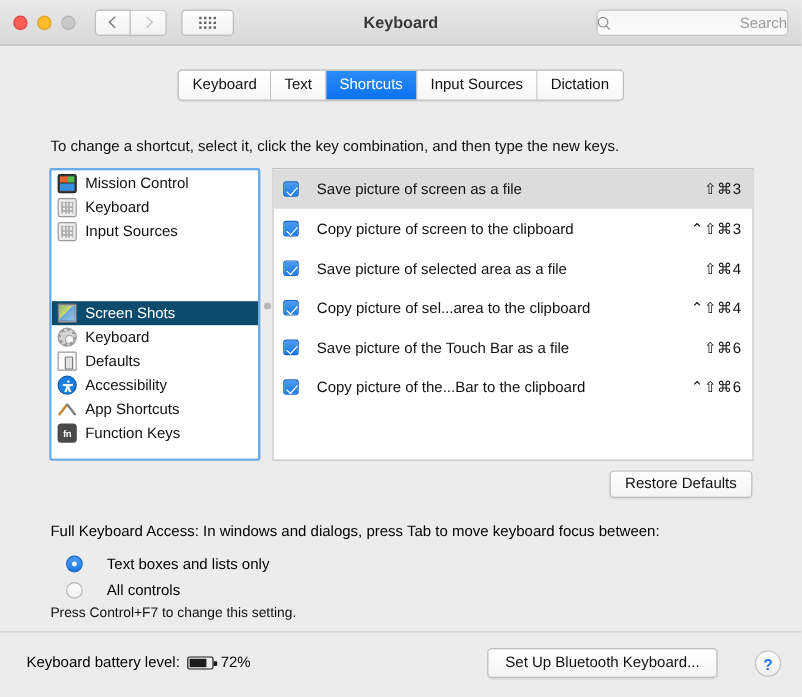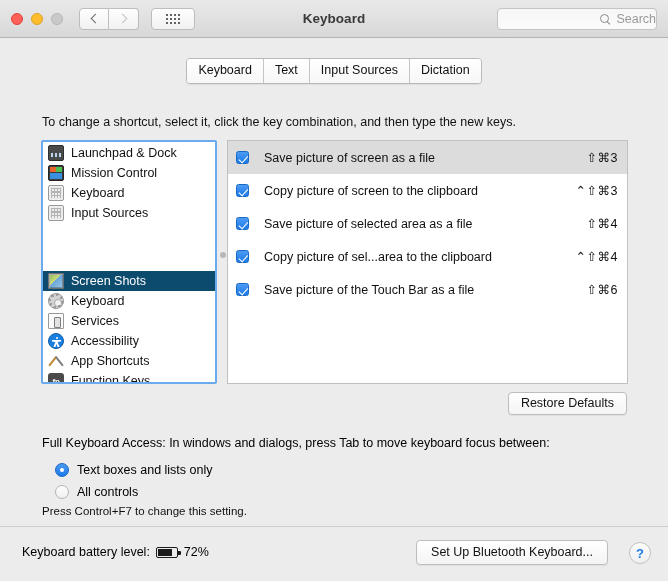--- a/index.html
+++ b/index.html
@@ -101,21 +101,21 @@
   .searchbox {
     position: absolute;
     right: 11px;
     top: 8px;
     width: 160px; height: 22px;
     background: linear-gradient(to bottom,#f6f6f6,#fbfbfb);
     border: 1px solid #c4c4c4;
     border-radius: 4px;
     display: flex;
     align-items: center;
-    justify-content: flex-end;
+    justify-content: space-between;
     gap: 5px;
   }
   .searchbox .magn { width: 11px; height: 11px; position: relative; display:block; }
   .searchbox .magn::before {
     content:""; position:absolute; left:0; top:0;
     width: 7px; height: 7px; border: 1.4px solid #8a8a8a; border-radius: 50%;
   }
   .searchbox .magn::after {
     content:""; position:absolute; left:6.5px; top:7px;
     width: 4px; height: 1.4px; background: #8a8a8a;
@@ -312,21 +312,21 @@
     box-shadow: 0 1px 1px rgba(0,0,0,0.06);
     color: #111;
   }
 
   .fka {
     position: absolute;
     left: 42px; top: 352px;
     font-size: 12.5px;
   }
   .radios { position: absolute; left: 55px; top: 375px; }
-  .rrow { display: flex; align-items: center; gap: 8px; height: 22px; font-size: 12.5px; }
+  .rrow { display: flex; align-items: center; gap: 20px; height: 22px; font-size: 12.5px; }
   .radio {
     width: 14px; height: 14px; border-radius: 50%;
     background: linear-gradient(to bottom,#fdfdfd,#f0f0f0);
     border: 1px solid #b5b5b5;
     position: relative; flex: 0 0 14px;
   }
   .radio.on {
     background: linear-gradient(to bottom,#4d9bf3,#1b7ae8);
     border-color: #1767c4;
   }
@@ -368,21 +368,21 @@
     width: 72%;
     background: #1b1b1b;
     display: block;
   }
   .batt::after {
     content:""; position:absolute; right:-4px; top:3px;
     width: 2.5px; height: 4px; background:#1b1b1b; border-radius: 0 1px 1px 0;
   }
   .btbtn {
     position: absolute;
-    right: 60px; top: 13px;
+    right: 70px; top: 13px;
     padding: 4px 14px 5px;
     font-size: 12.5px;
     background: linear-gradient(to bottom,#ffffff,#f4f4f4);
     border: 1px solid #bdbdbd;
     border-radius: 4px;
     box-shadow: 0 1px 1px rgba(0,0,0,0.06);
     color: #111;
   }
   .helpbtn {
     position: absolute;
@@ -438,37 +438,34 @@
     <div class="searchbox">
       <span class="magn"></span>
       <span class="sph">Search</span>
     </div>
   </div>
 
   <div class="tabwrap">
     <div class="tabs">
       <div class="tab">Keyboard</div>
       <div class="tab">Text</div>
+      <div class="tab active">Shortcuts</div>
       <div class="tab">Input Sources</div>
       <div class="tab">Dictation</div>
     </div>
   </div>
 
   <div class="content">
 
     <div class="hint">To change a shortcut, select it, click the key combination, and then type the new keys.</div>
 
     <div class="panels">
 
       <div class="listbox sidebar">
         <div class="inner">
-          <div class="srow">
-            <span class="sicon ic-dock"></span>
-            <span class="lbl">Launchpad &amp; Dock</span>
-          </div>
           <div class="srow">
             <span class="sicon ic-mc">
                 <i></i>
               </span>
             <span class="lbl">Mission Control</span>
           </div>
           <div class="srow">
             <span class="sicon ic-kb"></span>
             <span class="lbl">Keyboard</span>
           </div>
@@ -479,21 +476,21 @@
           <div class="srow sel">
             <span class="sicon ic-ss"></span>
             <span class="lbl">Screen Shots</span>
           </div>
           <div class="srow">
             <span class="sicon ic-gear"></span>
             <span class="lbl">Keyboard</span>
           </div>
           <div class="srow">
             <span class="sicon ic-spot"></span>
-            <span class="lbl">Services</span>
+            <span class="lbl">Defaults</span>
           </div>
           <div class="srow">
             <span class="sicon ic-acc"></span>
             <span class="lbl">Accessibility</span>
           </div>
           <div class="srow">
             <span class="sicon ic-app"></span>
             <span class="lbl">App Shortcuts</span>
           </div>
           <div class="srow">
@@ -525,20 +522,25 @@
         </div>
         <div class="krow">
           <span class="kbox"></span>
           <span class="kname">Copy picture of sel...area to the clipboard</span>
           <span class="kcombo">⌃⇧⌘4</span>
         </div>
         <div class="krow">
           <span class="kbox"></span>
           <span class="kname">Save picture of the Touch Bar as a file</span>
           <span class="kcombo">⇧⌘6</span>
+        </div>
+        <div class="krow">
+          <span class="kbox"></span>
+          <span class="kname">Copy picture of the...Bar to the clipboard</span>
+          <span class="kcombo">⌃⇧⌘6</span>
         </div>
       </div>
     </div>
 
     <div class="restore">Restore Defaults</div>
 
     <div class="fka">Full Keyboard Access: In windows and dialogs, press Tab to move keyboard focus between:</div>
 
     <div class="radios">
       <div class="rrow">

